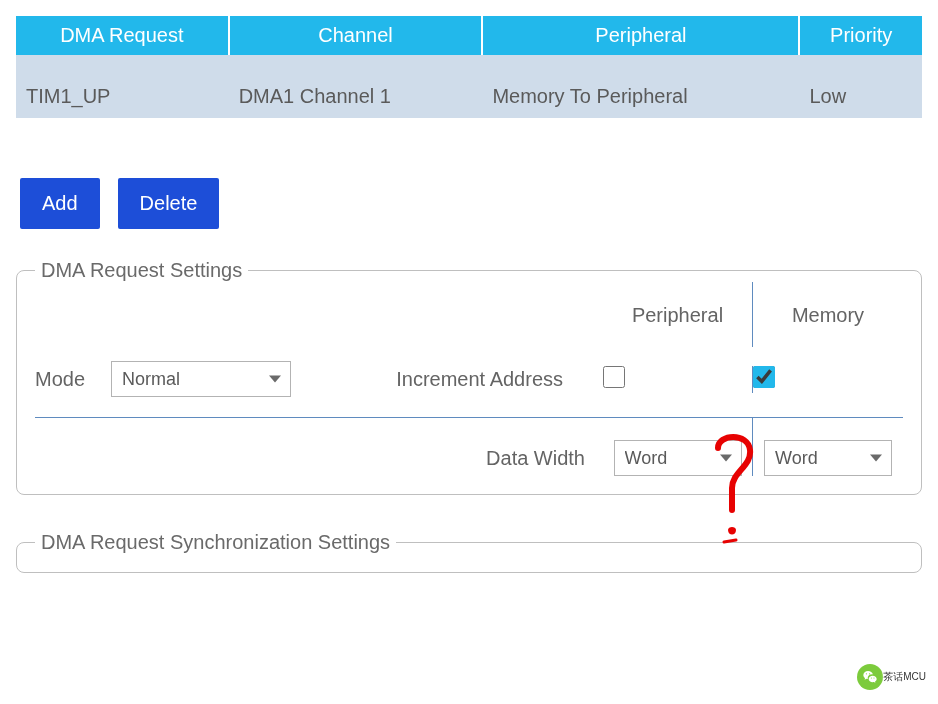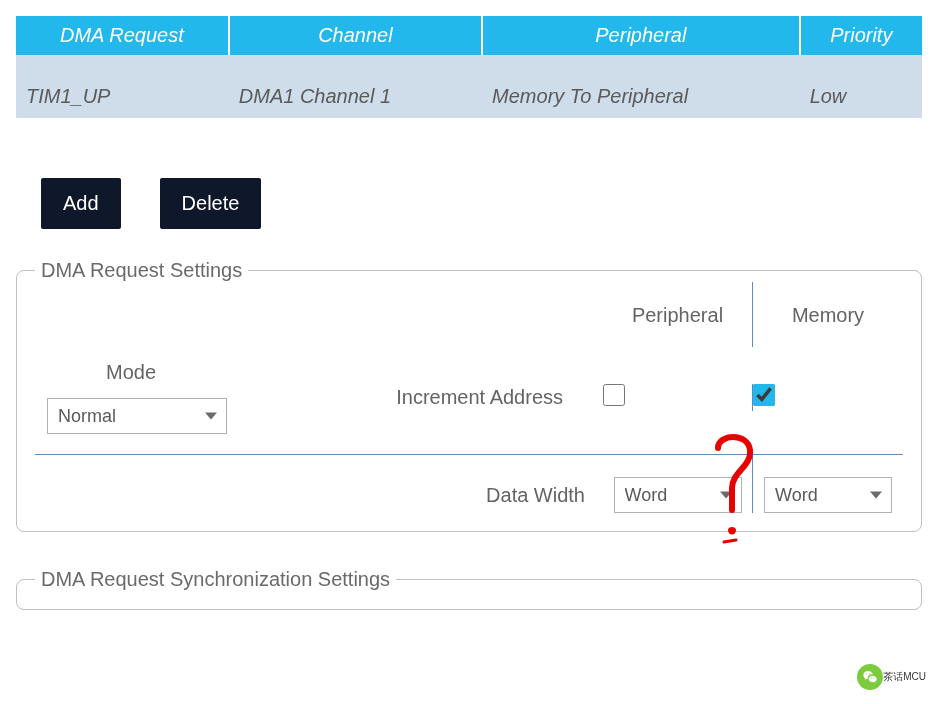--- a/index.html
+++ b/index.html
@@ -6,21 +6,21 @@
     body {
       font-family: Arial, Helvetica, sans-serif;
       font-size: 20px;
       color: #646464;
       background: #fff;
       width: 938px;
       height: 704px;
       position: relative;
       overflow: hidden;
     }
-    .table-wrap { padding: 16px 16px 0 16px; font-style: italic; }
+    .table-wrap { padding: 16px 16px 0 16px; }
     .dma-table {
       width: 100%;
       border-collapse: collapse;
     }
     .dma-table th {
       background: #22b8eb;
       color: #fff;
       font-weight: normal;
       padding: 8px 10px;
       border-right: 2px solid #fff;
@@ -33,28 +33,27 @@
       padding: 10px 10px;
       text-align: left;
     }
     .spacer-row td { background: #fff; height: 20px; padding: 0; }
     .btn-row {
       display: flex;
       gap: 18px;
       padding: 60px 0 18px 20px;
     }
     .btn {
-      background: #0f172a;
+      background: #1d4ed8;
       color: #fff;
       border: none;
       padding: 14px 22px;
       font-size: 20px;
       cursor: pointer;
       border-radius: 2px;
-      margin-left: 21px;
     }
     fieldset.settings {
       margin: 12px 16px 0 16px;
       border: 1px solid #bfbfbf;
       border-radius: 8px;
       padding: 0 18px 18px 18px;
     }
     fieldset.settings > legend {
       padding: 0 6px;
       color: #6a6a6a;
@@ -91,21 +90,20 @@
       border-right: 6px solid transparent;
       border-top: 7px solid #6a6a6a;
       transform: translateY(-50%);
       pointer-events: none;
     }
     .mode-combo { width: 180px; margin-left: 12px; }
     .dw-combo { width: 128px; }
     .row2 .cell-left {
       display: flex; align-items: center; gap: 14px;
       padding: 14px 0;
-      flex-direction: column;
     }
     .hr-full {
       grid-column: 1 / span 3;
       height: 0;
       border-top: 1px solid #5f8bbf;
       margin: 6px 0 0 0;
     }
     .row3 { padding: 22px 0 0 0; }
     .row3-left { display:flex; align-items:center; justify-content:flex-end; gap:18px; padding-right:18px; }
     .row3-cell { display:flex; align-items:center; justify-content:center; }

